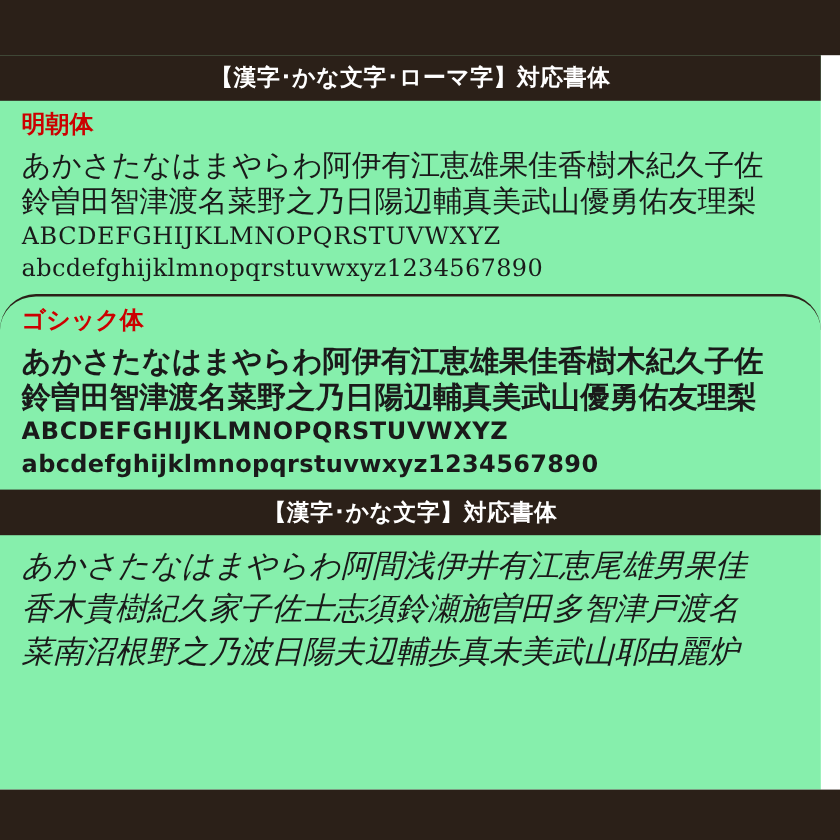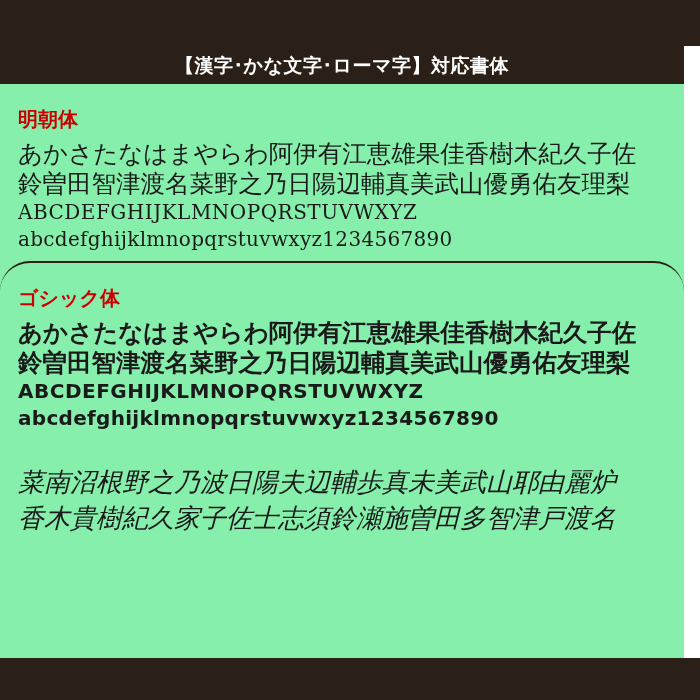--- a/index.html
+++ b/index.html
@@ -56,21 +56,21 @@
     text-align: center;
     font-size: 19px;
     font-weight: bold;
     letter-spacing: 0.5px;
     line-height: 38px;
     height: 38px;
     font-family: "DejaVu Sans", "Liberation Sans", sans-serif;
   }
 
   .block {
-    padding: 20px 14px 8px 14px;
+    padding: 4px 14px 8px 14px;
     box-sizing: border-box;
   }
 
   .block.divider-top {
     border-top: 2px solid #2b2018;
     border-radius: 30px;
   }
 
   .style-name {
     color: #cc0000;
@@ -159,24 +159,26 @@
     </div>
 
     <div class="block gothic divider-top">
       <div class="style-name">ゴシック体</div>
       <div class="sample-line jp">あかさたなはまやらわ阿伊有江恵雄果佳香樹木紀久子佐</div>
       <div class="sample-line jp">鈴曽田智津渡名菜野之乃日陽辺輔真美武山優勇佑友理梨</div>
       <div class="sample-line latin-upper">ABCDEFGHIJKLMNOPQRSTUVWXYZ</div>
       <div class="sample-line latin-lower">abcdefghijklmnopqrstuvwxyz1234567890</div>
     </div>
 
+    <div class="section-header">【漢字･かな文字】対応書体</div>
 
     <div class="block gyosho">
       <div class="spacer-sm"></div>
+      <div class="sample-line">あかさたなはまやらわ阿間浅伊井有江恵尾雄男果佳</div>
+      <div class="sample-line">香木貴樹紀久家子佐士志須鈴瀬施曽田多智津戸渡名</div>
       <div class="sample-line">菜南沼根野之乃波日陽夫辺輔歩真未美武山耶由麗炉</div>
-      <div class="sample-line">香木貴樹紀久家子佐士志須鈴瀬施曽田多智津戸渡名</div>
     </div>
 
   </div>
 
   <div class="band-bottom"></div>
 
 </div>
 
 </body></html>

